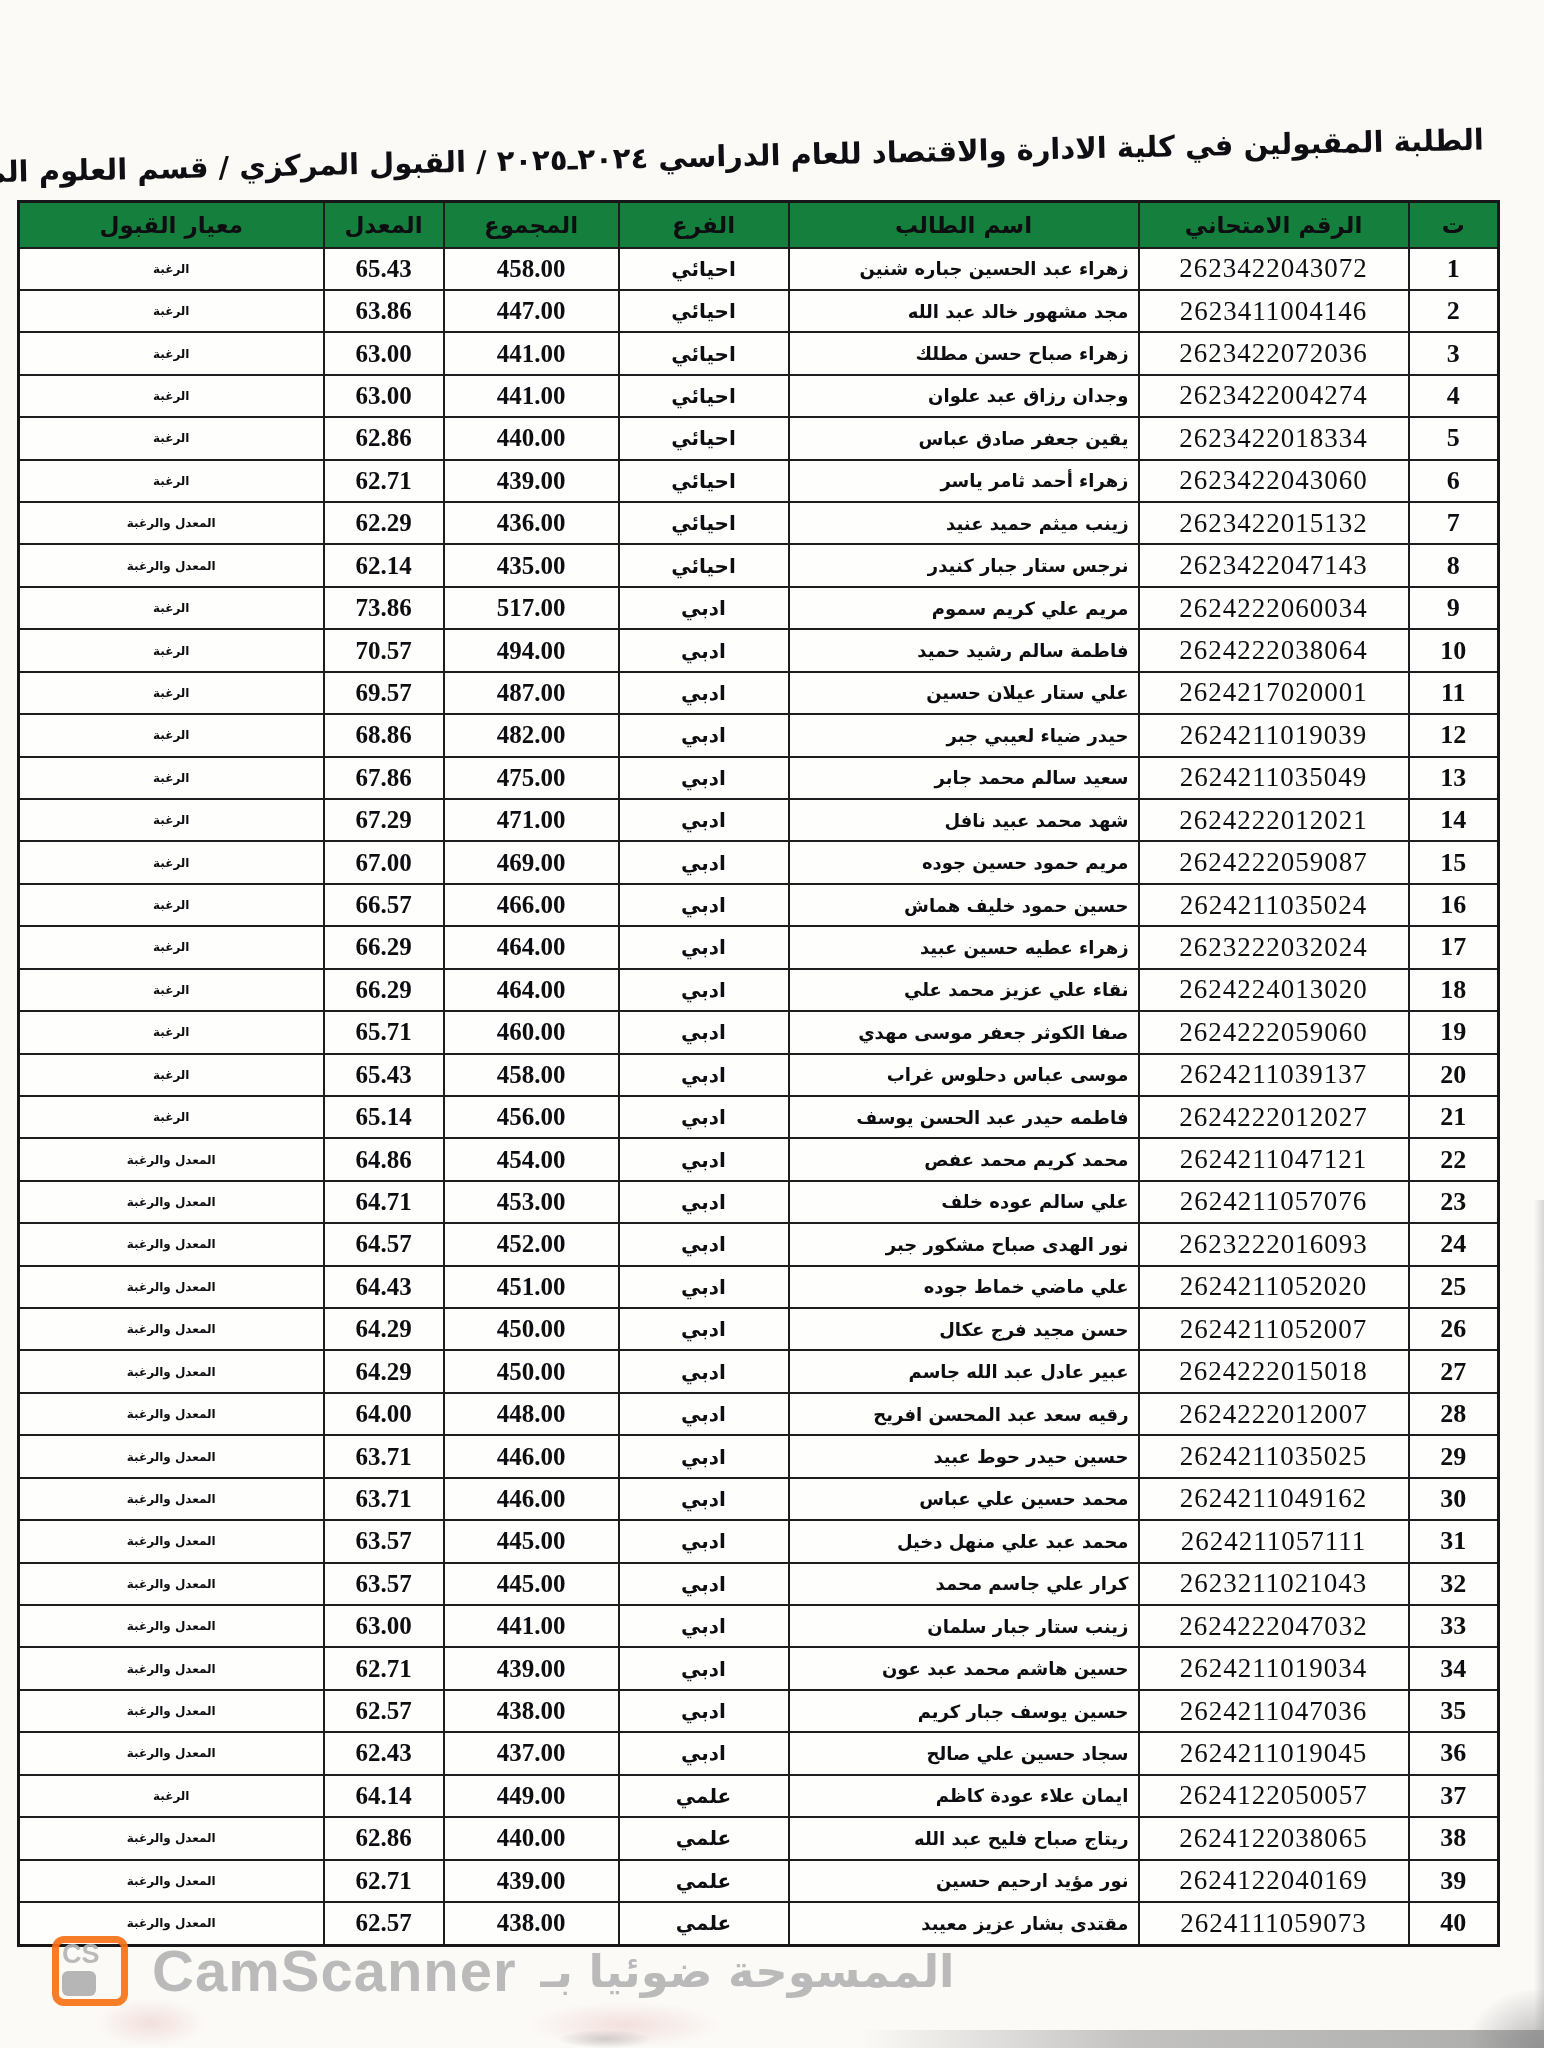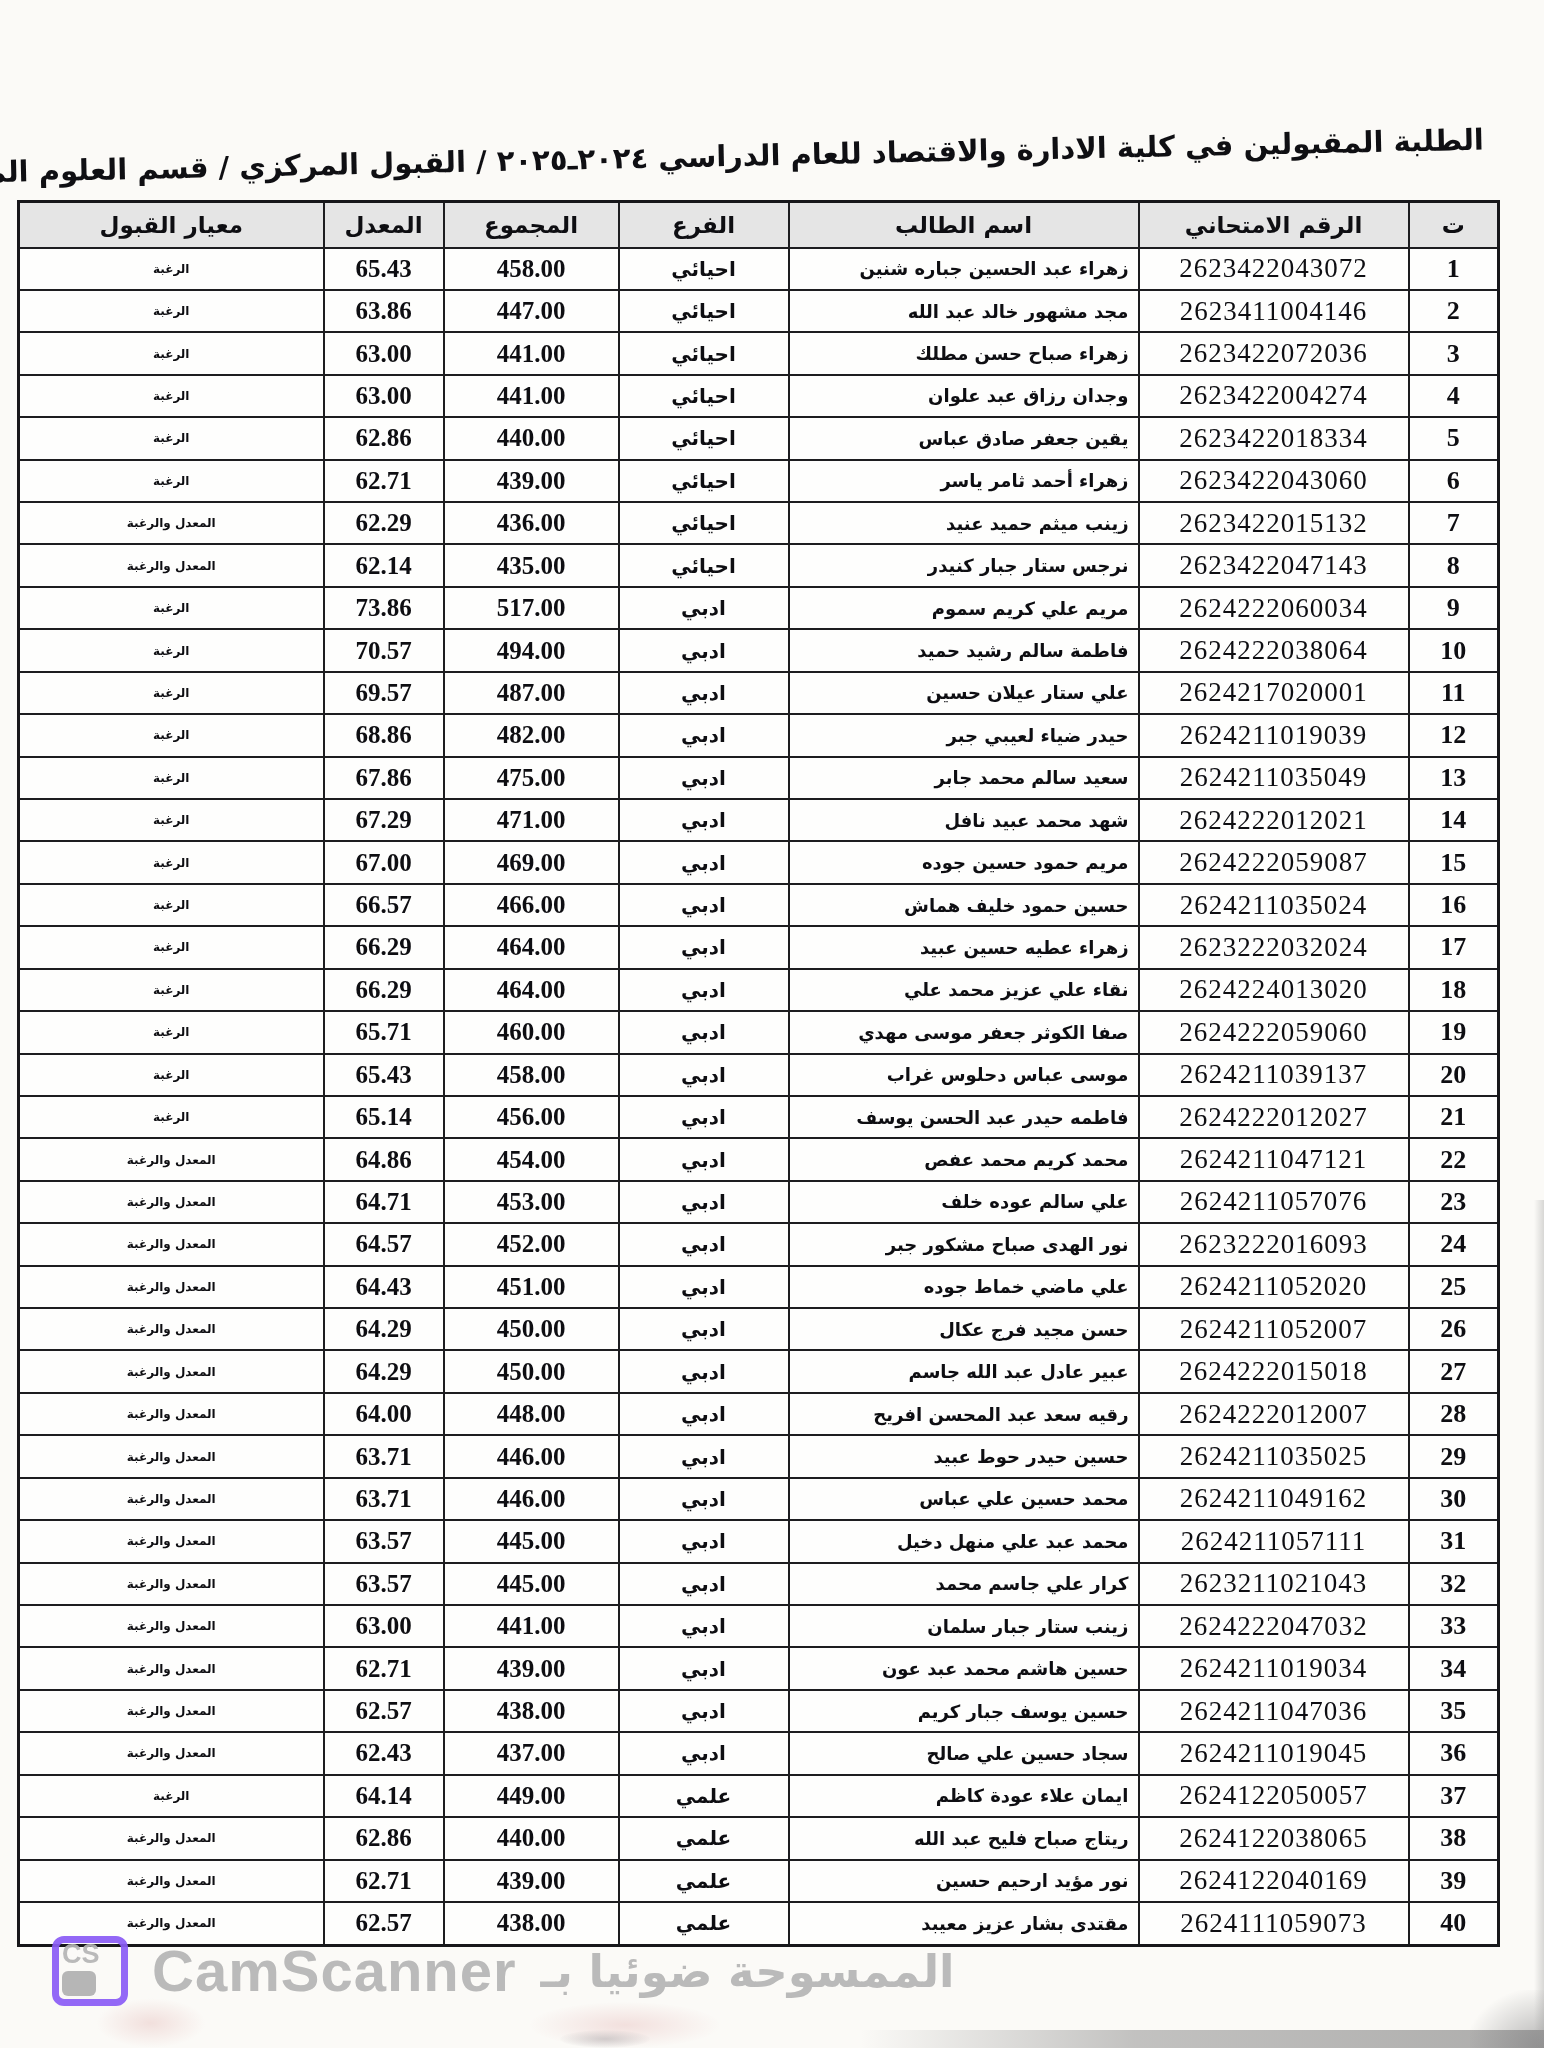--- a/index.html
+++ b/index.html
@@ -19,21 +19,21 @@
     position:absolute;left:17px;top:200px;width:1480px;height:1747px;
     border-collapse:collapse;table-layout:fixed;direction:rtl;
     background:#fefefd;border:3px solid #17171a;
   }
   .results th,.results td{
     border:2px solid #1d1d20;text-align:center;vertical-align:middle;
     color:#0e0e12;overflow:hidden;padding:0;
   }
   .results thead tr{height:46px;}
   .results thead th{
-    background:#e5e5e5;font-size:23px;font-weight:bold;
+    background:#15803d;font-size:23px;font-weight:bold;
     font-family:"DejaVu Sans",sans-serif;
   }
   col.c-index{width:90px;}
   col.c-exam{width:270px;}
   col.c-name{width:350px;}
   col.c-branch{width:170px;}
   col.c-total{width:175px;}
   col.c-avg{width:120px;}
   col.c-crit{width:305px;}
   td.c-index{font-family:"Liberation Serif","DejaVu Serif",serif;font-weight:bold;font-size:26px;}
@@ -42,21 +42,21 @@
   td.c-branch{font-size:20px;font-weight:bold;text-align:center;}
   td.c-total{font-family:"Liberation Serif","DejaVu Serif",serif;font-weight:bold;font-size:25px;text-align:center;}
   td.c-avg{font-family:"Liberation Serif","DejaVu Serif",serif;font-weight:bold;font-size:25px;margin-left:11px;}
   td.c-crit{font-size:12px;font-weight:bold;margin-top:32px;}
   
   .watermark{
     position:absolute;left:52px;top:1936px;z-index:6;
     display:flex;align-items:center;gap:24px;
     color:#b5b5b5;opacity:.92;
   }
-  .wm-logo{width:62px;height:56px;border:7px solid #8b5cf6;border-radius:12px;position:relative;flex:0 0 auto;}
+  .wm-logo{width:62px;height:56px;border:7px solid #f97316;border-radius:12px;position:relative;flex:0 0 auto;}
   .wm-logo .cs{position:absolute;top:-4px;left:3px;font-family:"Liberation Sans",sans-serif;font-weight:bold;font-size:27px;color:#b5b5b5;}
   .wm-logo .bar{position:absolute;bottom:3px;left:3px;width:34px;height:25px;background:#b1b1b1;border-radius:6px;}
   .wm-brand{font-family:"Liberation Sans",sans-serif;font-weight:bold;font-size:58px;letter-spacing:1px;line-height:1;}
   .wm-ar{direction:rtl;font-family:"DejaVu Sans",sans-serif;font-weight:bold;font-size:45px;margin-right:10px;line-height:1;}
   
   .artifact{position:absolute;pointer-events:none;}
   .smudge-a{left:96px;top:1998px;width:110px;height:50px;border-radius:50%;
     background:radial-gradient(ellipse at center,rgba(233,201,198,.55),rgba(233,201,198,0) 70%);}
   .smudge-b{left:530px;top:2002px;width:190px;height:46px;border-radius:50%;
     background:radial-gradient(ellipse at center,rgba(236,206,204,.6),rgba(236,206,204,0) 72%);}

